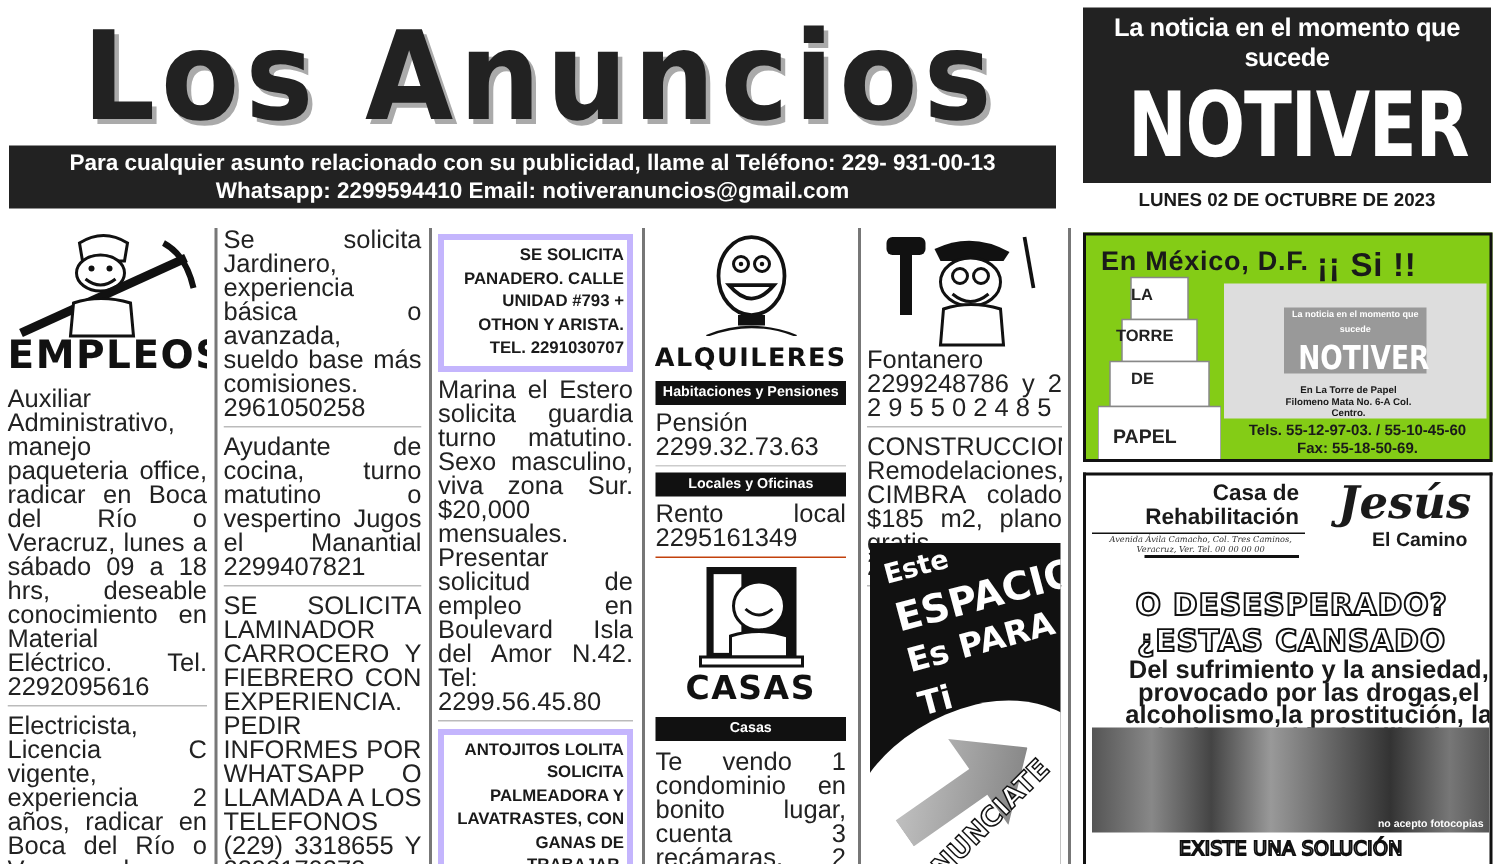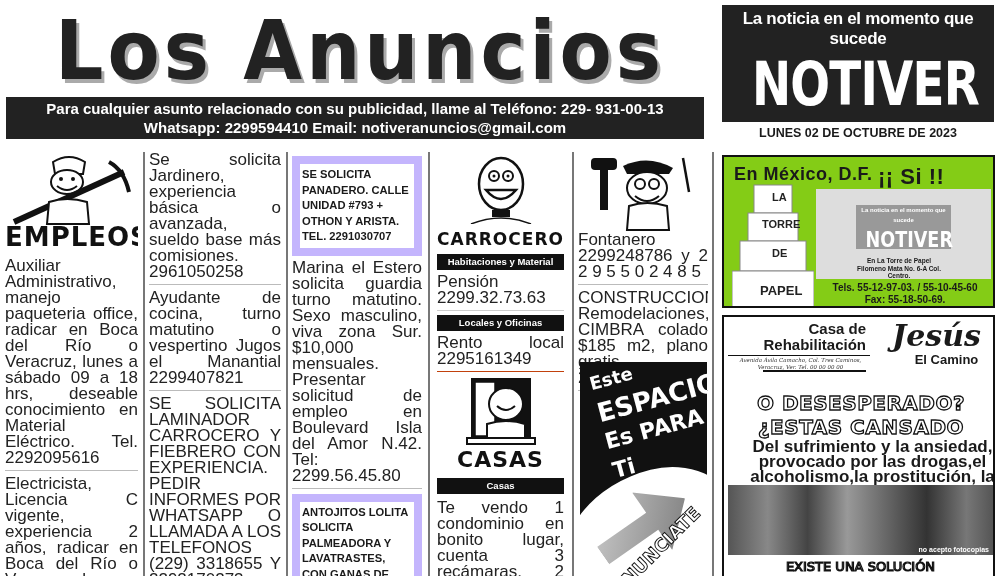--- a/index.html
+++ b/index.html
@@ -36,21 +36,21 @@
 
   
   .col { position: absolute; top: 152px; height: 424px; overflow: hidden; }
   .vrule { position: absolute; top: 152px; height: 424px; width: 2px; background: #777; }
 
   .ad {
     font-size: 17px; line-height: 16px; text-align: justify; color: #222;
     padding-bottom: 4px; margin-bottom: 5px; border-bottom: 1px solid #bbb;
   }
   .boxed {
-    border: 8px solid #c4b5fd; text-align: left; font-weight: bold; font-size: 11.2px; line-height: 15.5px;
+    border: 4px solid #c4b5fd; text-align: right; font-weight: bold; font-size: 11.2px; line-height: 15.5px;
     padding: 3px 2px; margin-bottom: 4px;
   }
   .section-logo {
     font-family: "DejaVu Sans", sans-serif; font-weight: bold; text-align: center; color: #111;
     letter-spacing: 1px;
   }
   .cat-bar {
     background: #111; color: #fff; text-align: center; font-weight: bold; font-size: 9.5px;
     height: 16px; line-height: 16px; margin: 4px 3px;
   }
@@ -59,21 +59,21 @@
   
   .torre-ad {
     position: absolute; left: 722px; top: 155px; width: 273px; height: 153px;
     border: 2px solid #111; background: #84cc16; overflow: hidden;
   }
   .torre-head { position: absolute; left: 10px; top: 3px; font-weight: bold; font-size: 18px; letter-spacing: 0.5px; }
   .torre-head .si { font-size: 22px; position: relative; top: 4px; }
   .tower {
     position: absolute; left: 8px; top: 26px; width: 82px; height: 125px;
   }
-  .tower-label { position: absolute; font-weight: bold; color: #222; text-align: center; padding-left: 18px; }
+  .tower-label { position: absolute; font-weight: bold; color: #222; text-align: center; }
   .paper-collage {
     position: absolute; left: 92px; top: 32px; width: 175px; height: 90px; background: #ddd;
   }
   .paper-banner {
     position: absolute; left: 40px; top: 16px; width: 95px; height: 44px; background: #999; color: #fff;
     text-align: center; font-weight: bold;
   }
   .paper-banner .n { font-size: 22px; line-height: 30px; font-family: "DejaVu Sans", sans-serif; transform: scaleX(0.8); }
   .paper-banner .s { font-size: 6px; line-height: 10px; }
   .torre-addr { position: absolute; left: 130px; top: 100px; width: 90px; font-size: 6.5px; font-weight: bold; text-align: center; line-height: 7.5px; }
@@ -167,38 +167,38 @@
 
 <div class="col" style="left:149px; width:132px;">
   <div class="ad">Se solicita Jardinero, experiencia básica o avanzada, sueldo base más comisiones. 2961050258</div>
   <div class="ad">Ayudante de cocina, turno matutino o vespertino Jugos el Manantial 2299407821</div>
   <div class="ad">SE SOLICITA LAMINADOR CARROCERO Y FIEBRERO CON EXPERIENCIA. PEDIR INFORMES POR WHATSAPP O LLAMADA A LOS TELEFONOS (229) 3318655 Y 2292170273 "TALLER MUSHU" AV. JB LOBOS</div>
 
 </div>
 
 <div class="col" style="left:292px; width:130px;">
   <div class="boxed" style="margin-top:4px;">SE SOLICITA PANADERO. CALLE UNIDAD #793 + OTHON Y ARISTA. TEL. 2291030707</div>
-  <div class="ad">Marina el Estero solicita guardia turno matutino. Sexo masculino, viva zona Sur. $10,000 mensuales. Presentar solicitud de empleo en Boulevard Isla del Amor N.42. Tel: 2299.56.45.80</div>
+  <div class="ad">Marina el Estero solicita guardia turno matutino. Sexo masculino, viva zona Sur. $20,000 mensuales. Presentar solicitud de empleo en Boulevard Isla del Amor N.42. Tel: 2299.56.45.80</div>
   <div class="boxed">ANTOJITOS LOLITA SOLICITA PALMEADORA Y LAVATRASTES, CON GANAS DE TRABAJAR, DESCANSO PAGADO. INTERESADAS PRESENTARSE EN 16 DE SEPTIEMBRE 837 R. FLORES MAGÓN</div>
   <div class="boxed">COMPAÑIA DE LIMPIEZA SOLICITA PERSONAL AMBOS SEXOS PARA TRABAJAR EN OFICINAS/BODEGAS ZONA TAMSA. INTERESADA PRESENTAR EN REVILLAGIGEDO 2901 CASI</div>
 </div>
 
 <div class="col" style="left:434px; width:133px;">
   <svg class="cartoon" width="70" height="72" viewBox="0 0 70 72">
     <ellipse cx="35" cy="32" rx="22" ry="26" fill="#fff" stroke="#111" stroke-width="2.5"></ellipse>
     <circle cx="28" cy="24" r="5" fill="#fff" stroke="#111" stroke-width="2"></circle>
     <circle cx="42" cy="24" r="5" fill="#fff" stroke="#111" stroke-width="2"></circle>
     <circle cx="28" cy="24" r="1.5" fill="#111"></circle>
       <circle cx="42" cy="24" r="1.5" fill="#111"></circle>
     <path d="M20 38 Q35 56 50 38 Z" fill="#fff" stroke="#111" stroke-width="2.5"></path>
     <rect x="26" y="58" width="18" height="7" fill="#111"></rect>
     <path d="M5 72 Q35 60 65 72" fill="none" stroke="#111" stroke-width="1.5"></path>
   </svg>
-  <div class="section-logo" style="font-size:17px; line-height:22px; margin-top:4px;">CARROCERO</div>
-  <div class="cat-bar">Habitaciones y Material</div>
+  <div class="section-logo" style="font-size:17px; line-height:22px; margin-top:4px;">ALQUILERES</div>
+  <div class="cat-bar">Habitaciones y Pensiones</div>
   <div class="ad" style="margin:0 3px 3px; border-bottom:1px solid #ccc;">Pensión 2299.32.73.63</div>
   <div class="cat-bar">Locales y Oficinas</div>
   <div class="ad" style="margin:0 3px 4px; border-bottom:1px solid #c2410c;">Rento local 2295161349</div>
   <svg class="cartoon" width="80" height="72" viewBox="0 0 80 72">
     <rect x="10" y="2" width="60" height="60" fill="#111"></rect>
     <rect x="14" y="6" width="20" height="54" fill="#fff" stroke="#111" stroke-width="1.5"></rect>
     <ellipse cx="45" cy="28" rx="17" ry="16" fill="#fff" stroke="#111" stroke-width="2"></ellipse>
     <path d="M36 30 Q45 38 54 30" fill="none" stroke="#111" stroke-width="2"></path>
     <path d="M26 48 Q45 42 64 48 L64 62 L26 62 Z" fill="#fff" stroke="#111" stroke-width="2"></path>
     <rect x="6" y="62" width="68" height="6" fill="#fff" stroke="#111" stroke-width="2"></rect>

